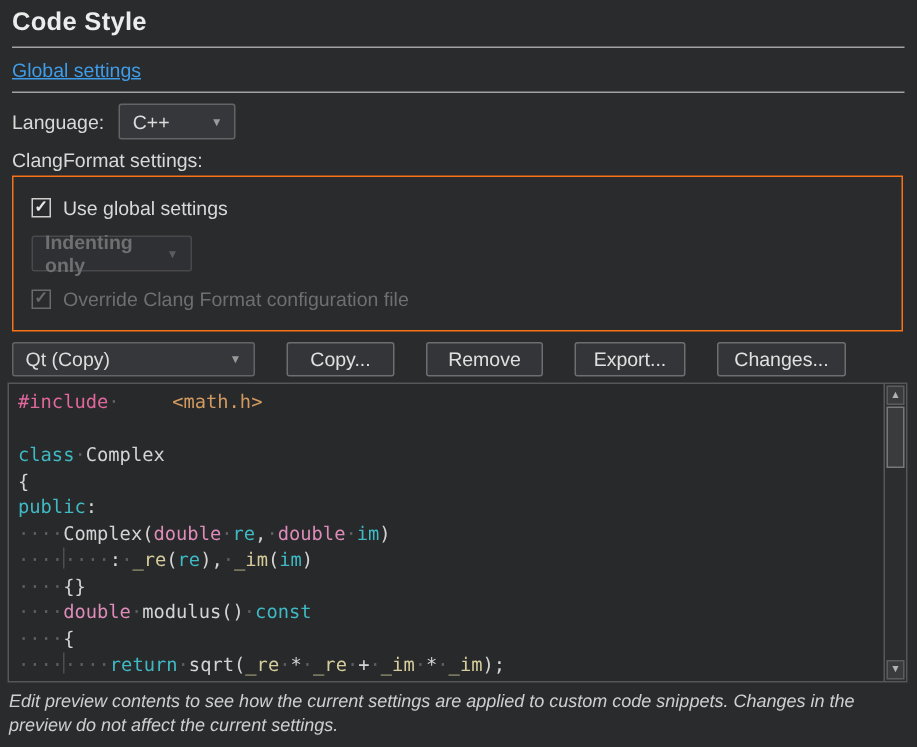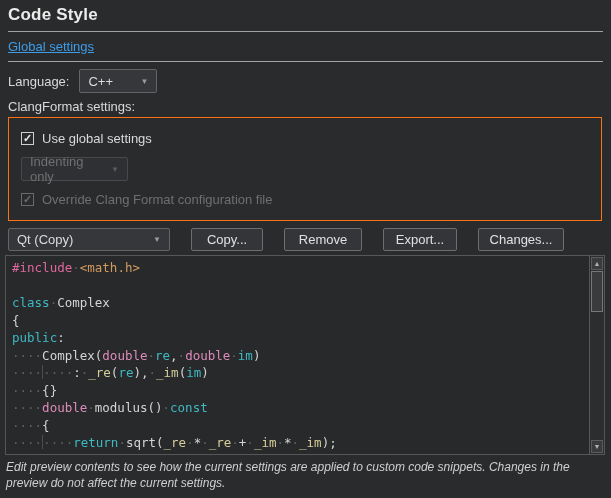--- a/index.html
+++ b/index.html
@@ -11,21 +11,21 @@
   .rule1{top:31px;} .rule2{top:61px;}
   .link{position:absolute;left:8px;top:39px;color:#3e9ce8;text-decoration:underline;cursor:pointer;}
 
   .row{position:absolute;display:flex;align-items:center;}
   .language-row{left:8px;top:69px;gap:10px;}
   .clang-label{position:absolute;left:8px;top:99px;}
 
   .combo{height:24px;background:#35373a;border:1px solid #646467;border-radius:2px;
          display:flex;align-items:center;padding:0 8px;box-sizing:border-box;color:#dcdcdc;cursor:pointer;}
   .combo .arrow{margin-left:auto;color:#9a9a9a;font-size:8px;padding-left:10px;}
-  .combo.disabled{color:#707072;border-color:#49494c;background:#2f3033;cursor:default;}
+  .combo.disabled{color:#707072;border-color:#49494c;background:#2f3033;cursor:default;font-weight:bold;}
   .combo.disabled .arrow{color:#5c5c5e;}
 
   .groupbox{position:absolute;left:8px;right:9px;top:117px;height:104px;border:1px solid #f97316;box-sizing:border-box;}
   .cb-row{position:absolute;display:flex;align-items:center;gap:8px;}
   .checkbox{width:13px;height:13px;border:1px solid #cfcfcf;box-sizing:border-box;background:transparent;
             display:inline-flex;align-items:center;justify-content:center;font-size:11px;color:transparent;}
   .checkbox.checked::after{content:"\2713";color:#e8e8e8;font-weight:bold;line-height:1;}
   .cb-row.disabled .checkbox{border-color:#6a6a6c;}
   .cb-row.disabled .checkbox.checked::after{color:#6a6a6c;}
   .cb-row.disabled .cb-label{color:#6f6f71;}
@@ -34,21 +34,21 @@
   .btn{height:23px;background:#333538;border:1px solid #6e6e71;border-radius:2px;color:#e0e0e0;
        font-family:"Liberation Sans",sans-serif;font-size:13px;display:flex;align-items:center;justify-content:center;
        box-sizing:border-box;cursor:pointer;margin-left:14px;}
 
   .editor{position:absolute;left:5px;top:255px;width:600px;height:200px;background:#28292a;
           border:1px solid #565759;box-sizing:border-box;}
   .code{position:absolute;left:0;top:0;right:15px;bottom:0;overflow:hidden;padding:3px 0 0 6px;
         font-family:"DejaVu Sans Mono",monospace;font-size:12.5px;line-height:17.5px;white-space:pre;}
   .code-line{height:17.5px;}
   .tk-pp{color:#e0679e;}
-  .tk-str{color:#d29a5f;}
+  .tk-str{color:#d29a5f;margin-left:35px;}
   .tk-kw{color:#3fb9c4;}
   .tk-type{color:#dd8cba;}
   .tk-plain{color:#d4d4d4;}
   .tk-local{color:#3fb9c4;}
   .tk-field{color:#d5cd9b;}
   .tk-ws{color:#5c6063;}
   .tk-guide{display:inline-block;width:0;border-left:1px solid #4a4f52;height:14px;vertical-align:-2px;}
 
   .vscroll{position:absolute;right:0;top:0;bottom:0;width:15px;background:#2c2d2e;border-left:1px solid #565759;box-sizing:border-box;}
   .sb-btn{position:absolute;left:1px;right:1px;height:13px;background:#3a3b3d;border:1px solid #5c5c5e;

